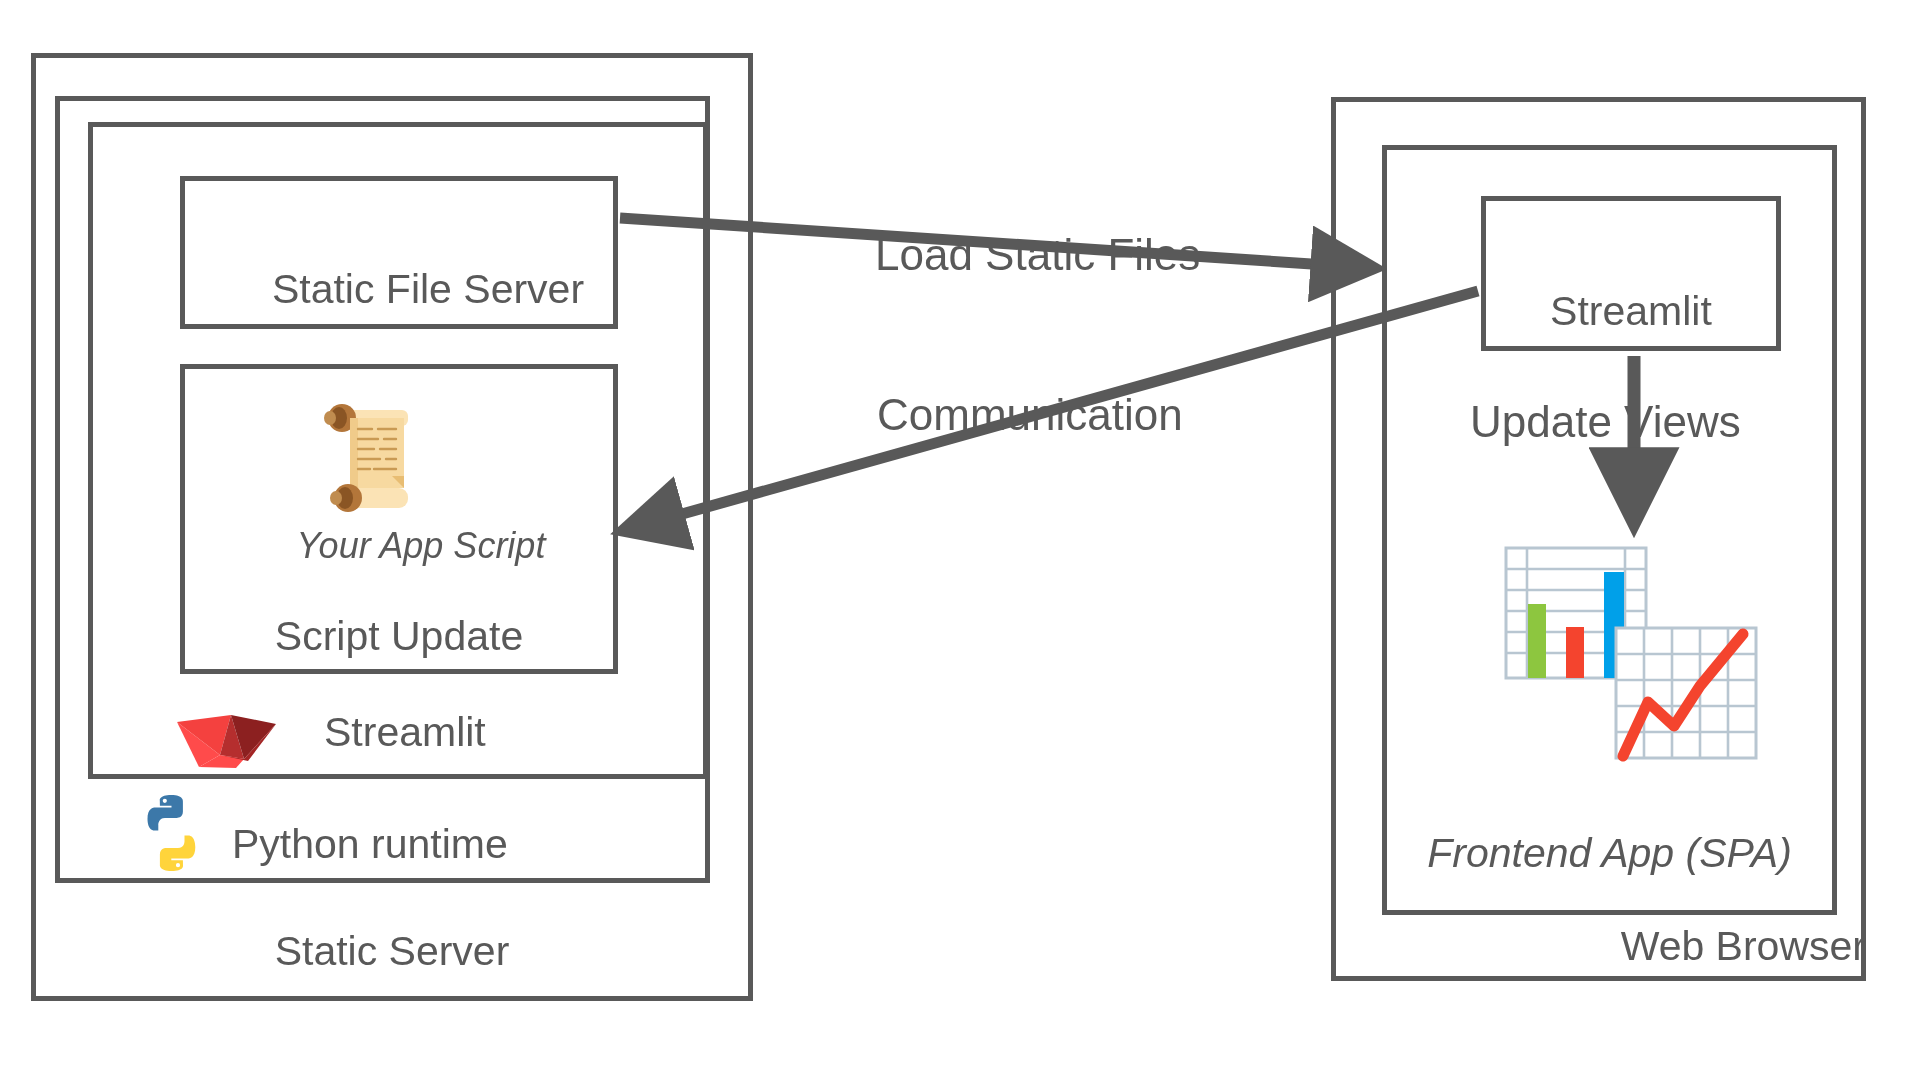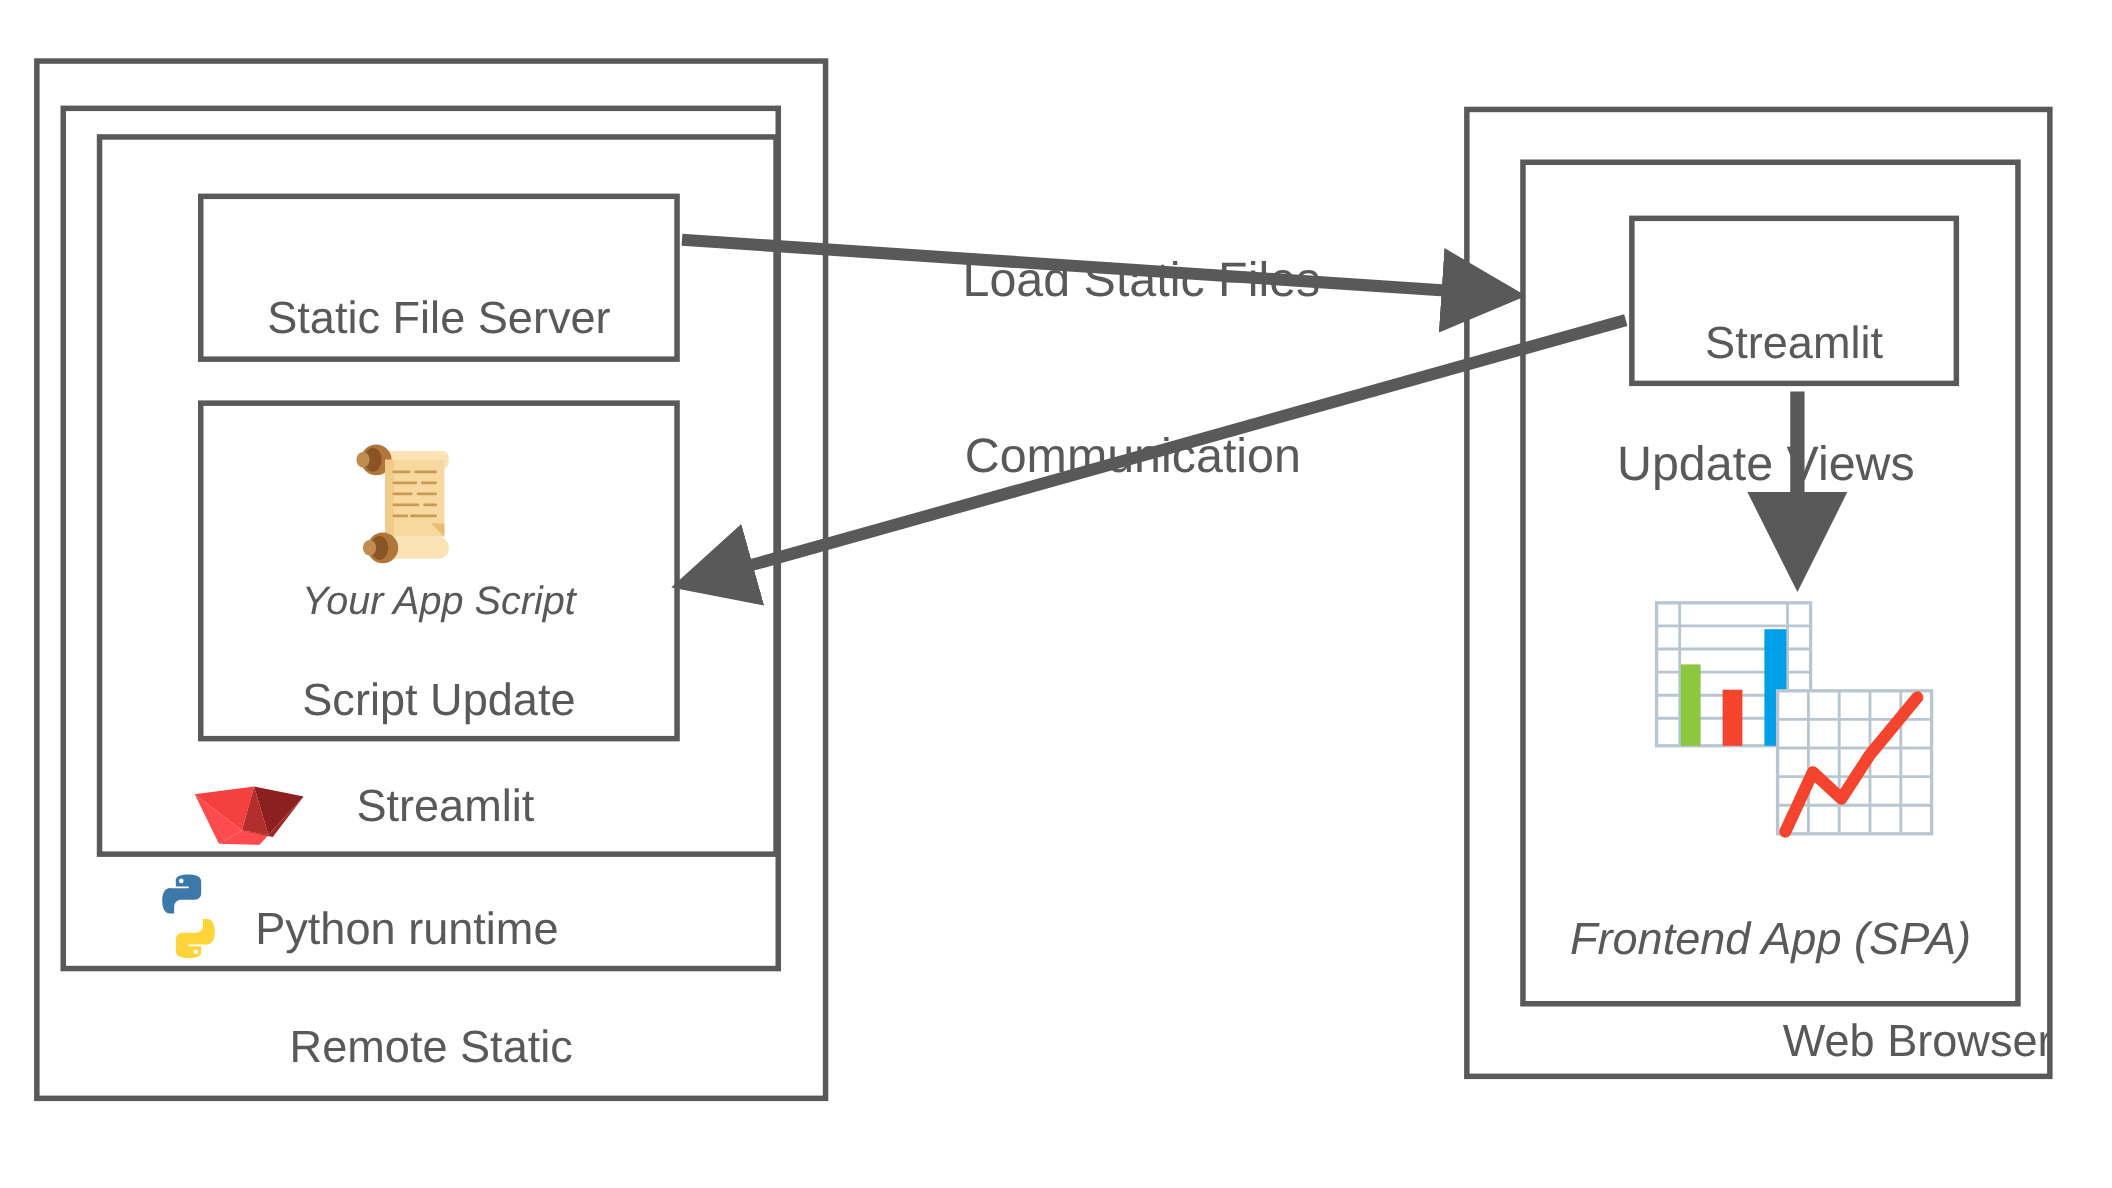--- a/index.html
+++ b/index.html
@@ -184,31 +184,31 @@
           <line x1="210" y1="88" x2="210" y2="218"></line>
           <line x1="238" y1="88" x2="238" y2="218"></line>
         </g>
         <polyline points="133,216 158,162 184,186 210,146 253,94" fill="none" stroke="#f4442e" stroke-width="11" stroke-linejoin="round" stroke-linecap="round"></polyline>
       </g>
     </svg>
   </div>
 
   <div class="textlayer">
 
-    <div class="blabel" style="left:180px; top:268px; width:438px;">Static File Server</div>
-
-    <div class="blabel italic" style="left:180px; top:527px; width:438px;">Your App Script</div>
+    <div class="blabel" style="left:180px; top:268px; width:438px;padding-left:29px;">Static File Server</div>
+
+    <div class="blabel italic" style="left:180px; top:527px; width:438px;padding-left:22px;">Your App Script</div>
 
     <div class="blabel" style="left:180px; top:615px; width:438px;">Script Update</div>
 
     <div class="blabel" style="left:300px; top:711px; text-align:left;margin-left:24px;">Streamlit</div>
 
     <div class="blabel" style="left:232px; top:823px; text-align:left;">Python runtime</div>
 
-    <div class="blabel" style="left:31px; top:930px; width:722px;">Remote Static</div>
+    <div class="blabel" style="left:31px; top:930px; width:722px;">Static Server</div>
 
     <div class="blabel" style="left:1481px; top:290px; width:300px;">Streamlit</div>
 
     <div class="blabel" style="left:1382px; top:832px; width:455px;font-style:italic;">Frontend App (SPA)</div>
 
     <div class="blabel" style="left:1331px; top:925px; width:535px;text-align:right;">Web Browser</div>
 
     <div class="edgelabel" style="left:875px; top:230px;">Load Static Files</div>
 
     <div class="edgelabel" style="left:877px; top:390px;">Communication</div>

